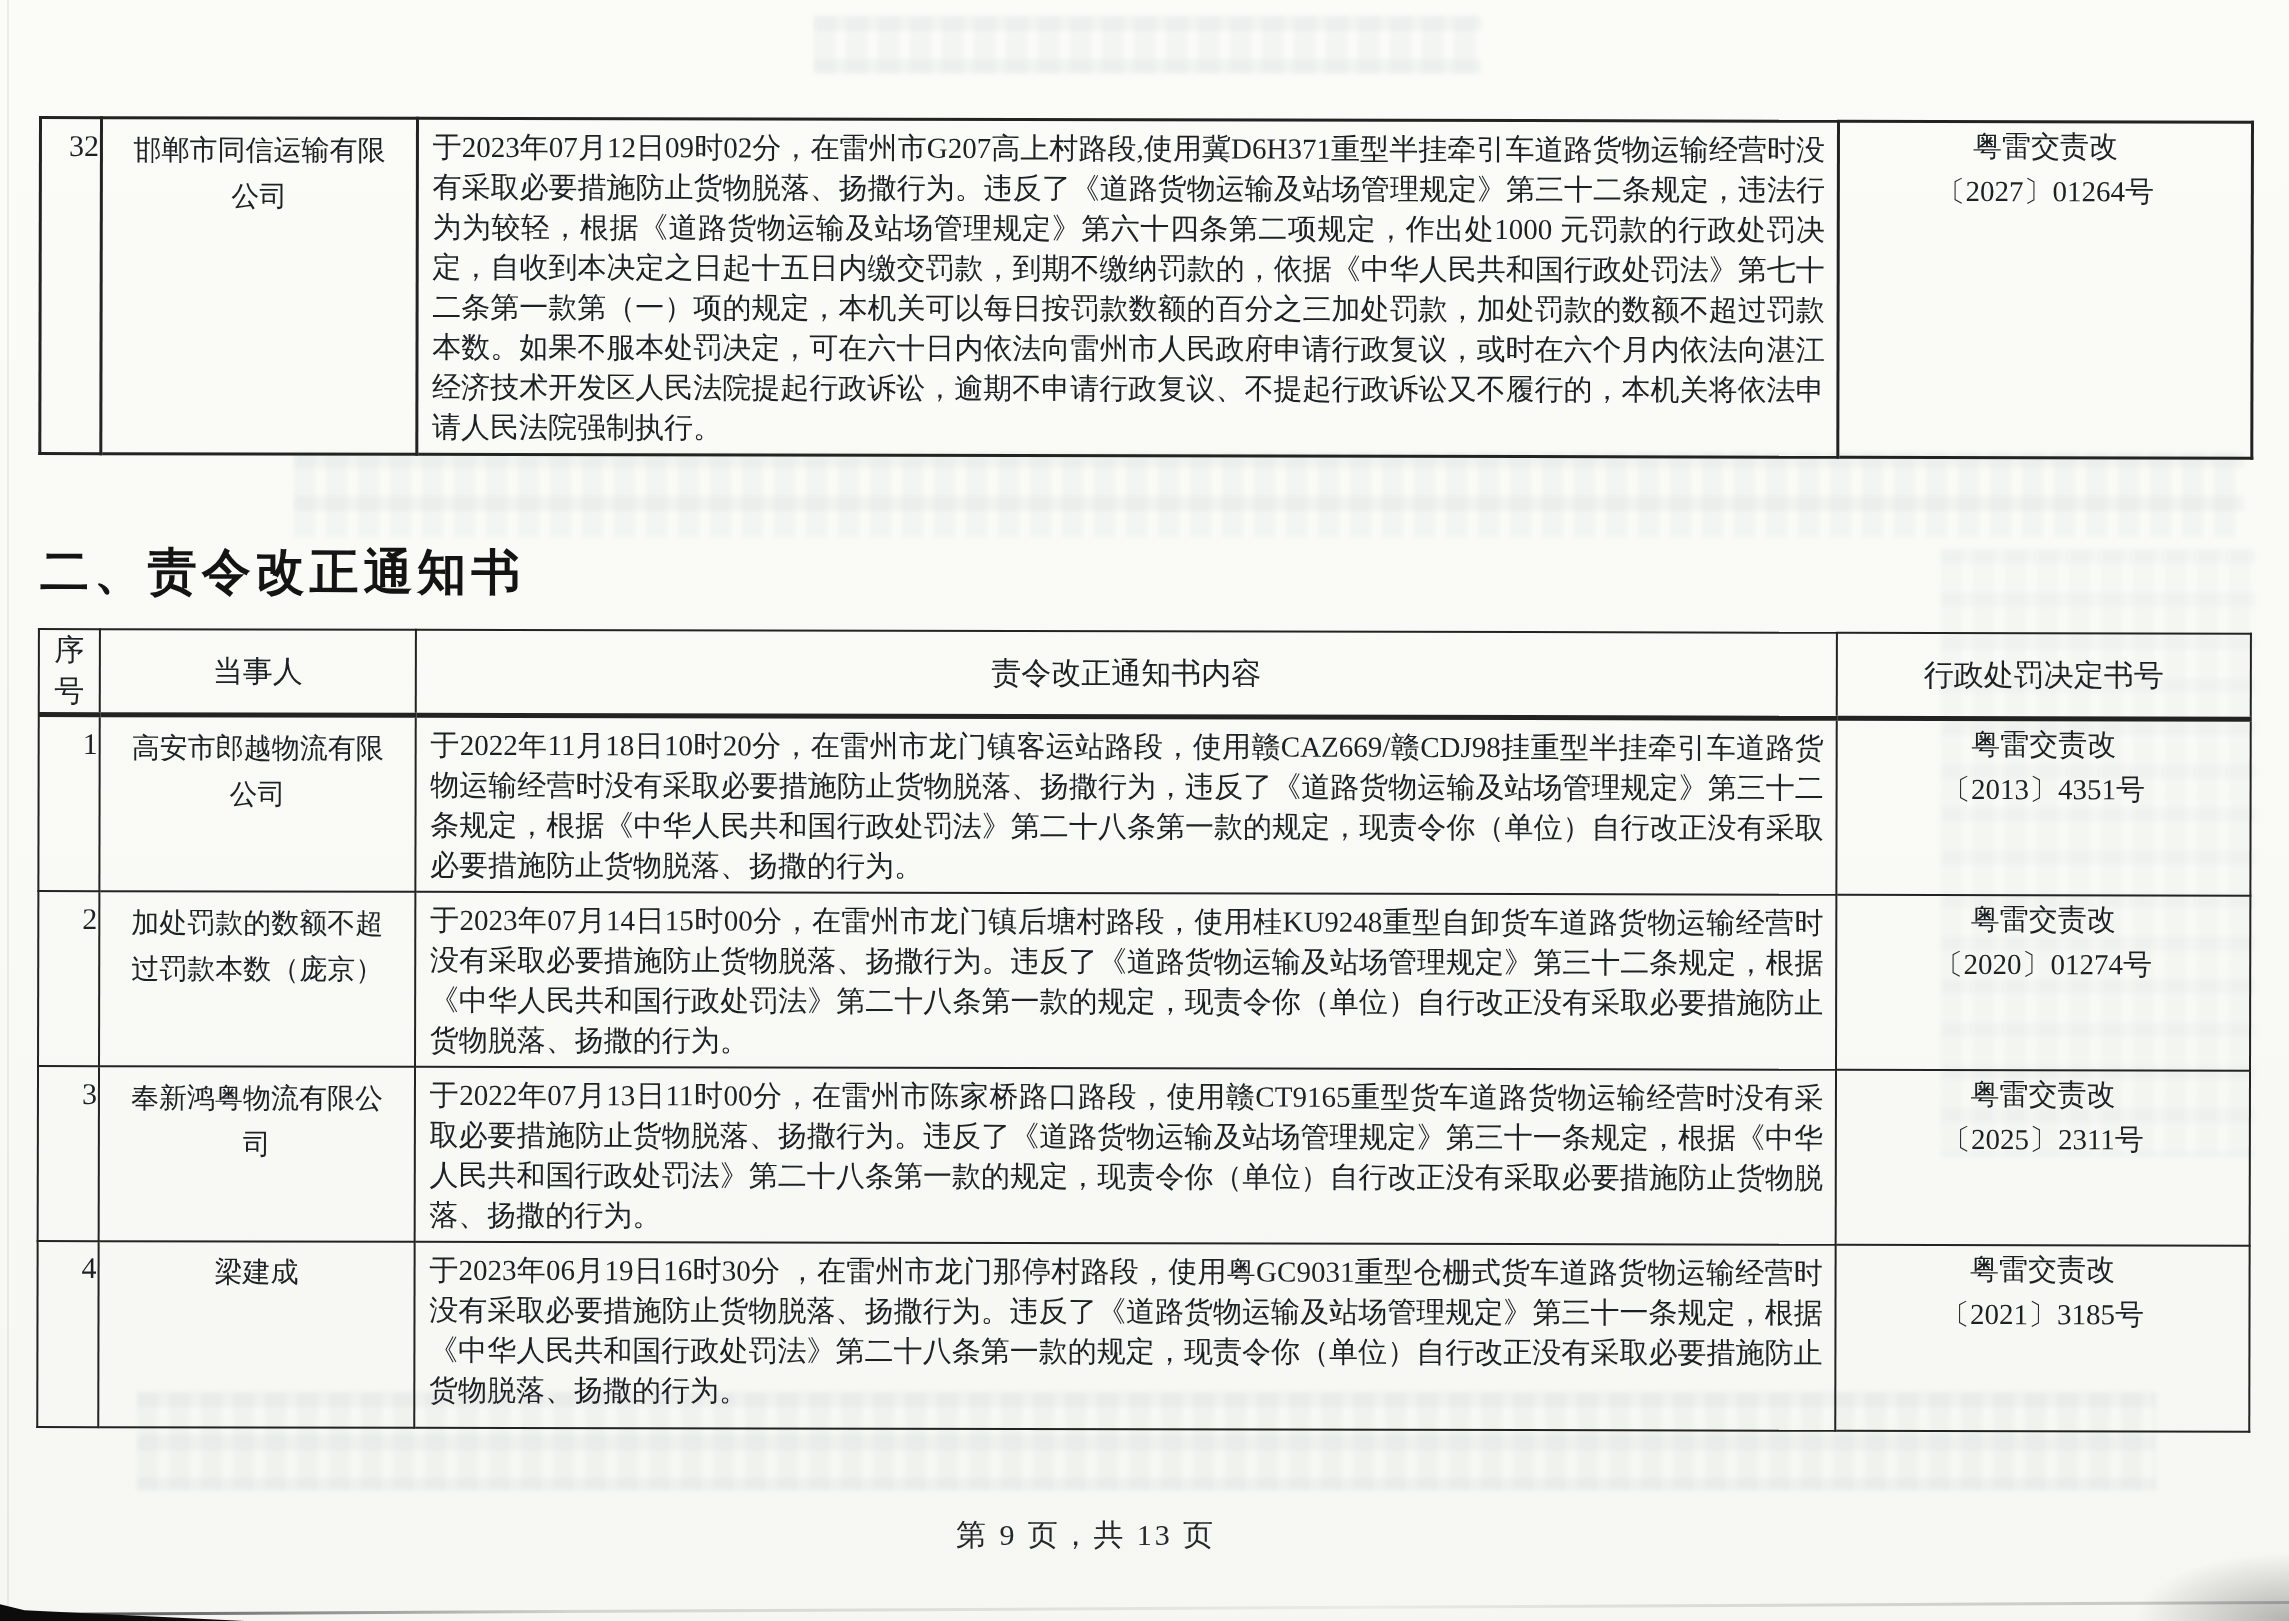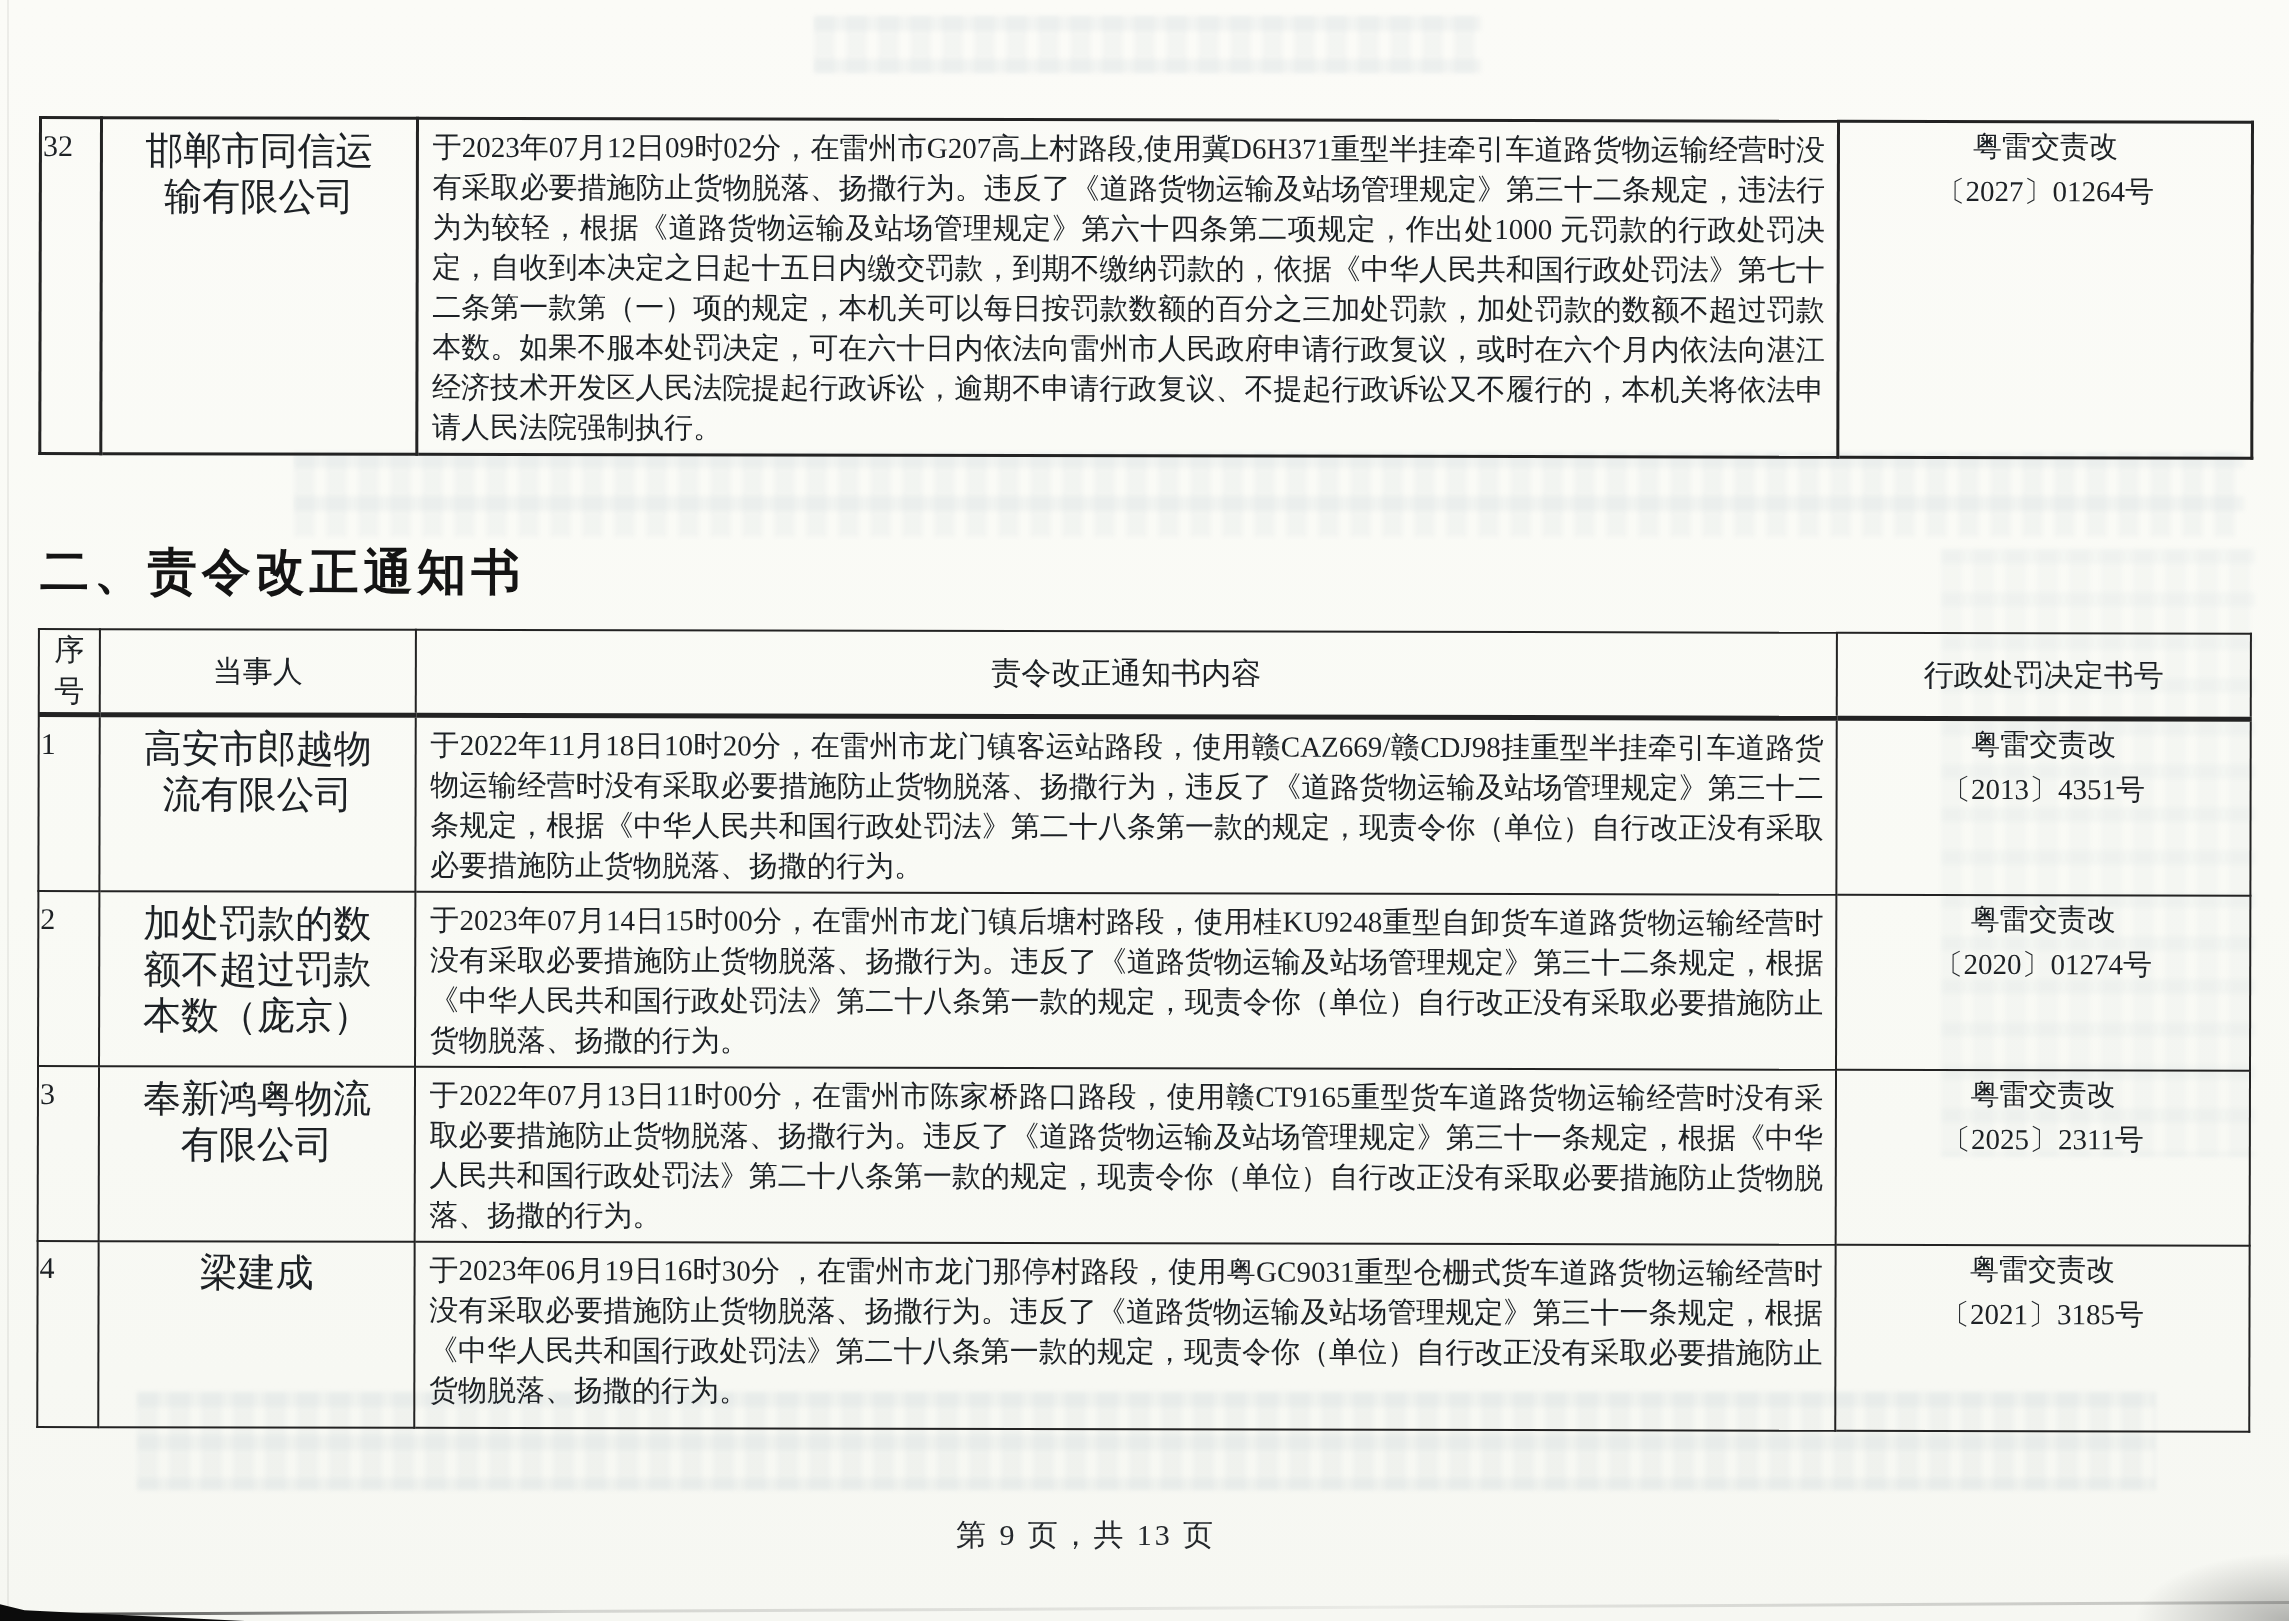--- a/index.html
+++ b/index.html
@@ -10,22 +10,22 @@
     font-family:"Liberation Serif","DejaVu Serif",serif;
     color:#1d2125;
   }
   .tilt { position:absolute; left:0; top:0; width:2290px; transform:rotate(0.12deg); transform-origin:39px 118px; }
 
   
   .tbl { border-collapse:collapse; table-layout:fixed; width:2211px; margin-left:39px; background:transparent; }
   .tbl td, .tbl th { border:2.9px solid #232323; vertical-align:top; overflow:hidden; }
   .tbl1 { margin-top:116px; }
   .tbl1 td { border-width:3.9px; }
-  .c-no { text-align:left; font-size:30px; padding-top:9.8px; }
-  .c-party { text-align:center; font-size:38px; line-height:46px; padding:7.8px 26.5px 0 26.5px; }
+  .c-no { text-align:right; font-size:30px; padding-top:9.8px; }
+  .c-party { text-align:center; font-size:28px; line-height:46px; padding:7.8px 26.5px 0 26.5px; }
   .c-content { font-size:29px; line-height:40px; padding:6.9px 11.8px 5.9px 13.7px; text-align:justify; text-justify:inter-ideograph; }
   .c-decision { text-align:center; font-size:29px; line-height:45px; vertical-align:middle; }
   .c-decision span { display:block; }
 
   .section-title { margin:84px 0 23.5px 41px; font-size:49px; font-weight:bold; letter-spacing:4.9px; color:#141414; }
 
   .tbl2 thead th { font-size:30px; font-weight:normal; height:57px; vertical-align:middle; text-align:center; border-bottom-width:5.9px; padding:0; }
   .tbl2 tbody .c-content { line-height:40px; }
 
   .footer { position:absolute; left:0; width:2172px; top:1515px; text-align:center; font-size:30px; letter-spacing:2.9px; color:#24282c; }

